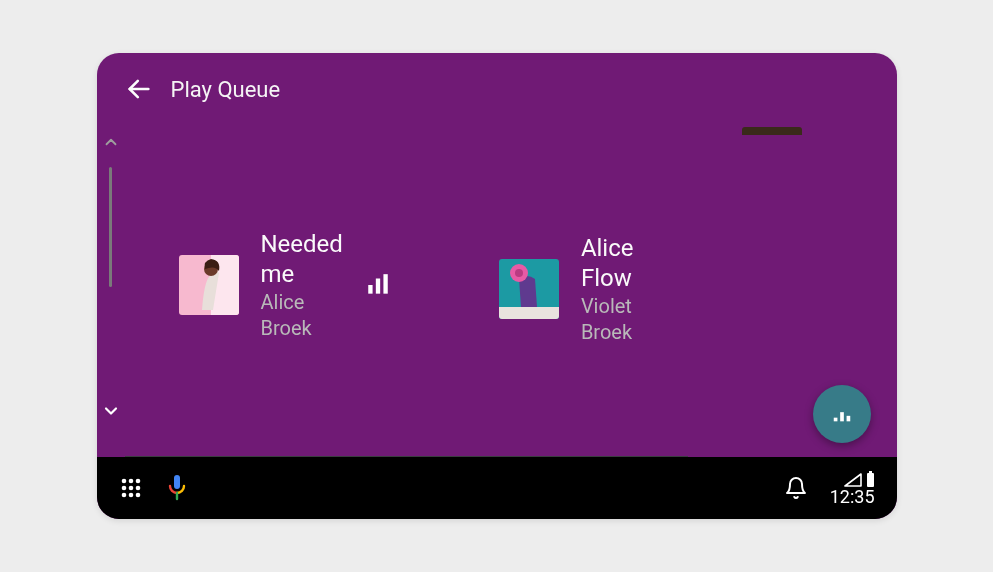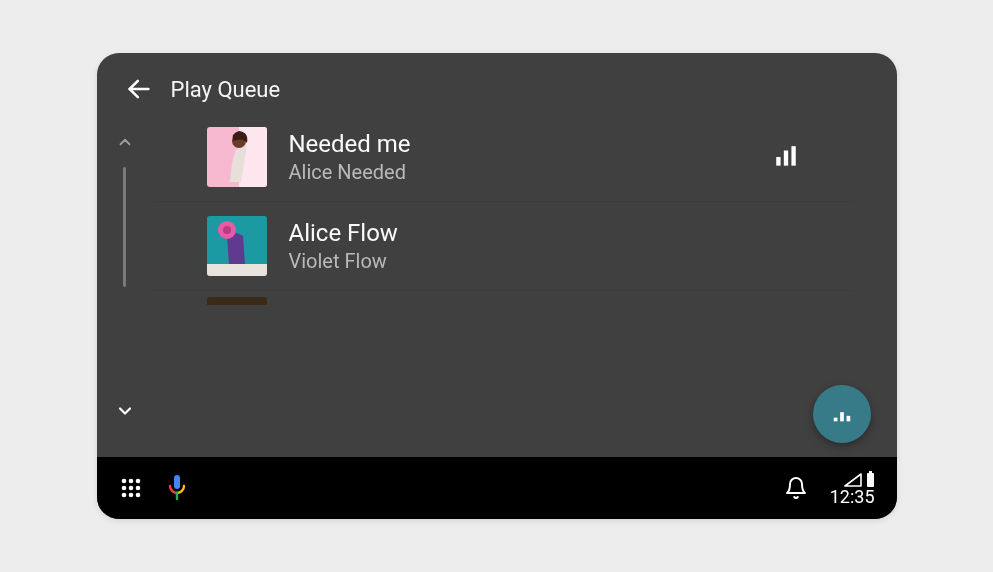--- a/index.html
+++ b/index.html
@@ -9,21 +9,21 @@
     font-family: -apple-system, BlinkMacSystemFont, "Segoe UI", Roboto, Helvetica, Arial, sans-serif;
     display: flex;
     align-items: center;
     justify-content: center;
     width: 993px;
     height: 572px;
   }
   .device {
     width: 800px;
     height: 466px;
-    background: #404040;
+    background: #701a75;
     border-radius: 22px;
     overflow: hidden;
     display: flex;
     flex-direction: column;
     position: relative;
     box-shadow: 0 2px 6px rgba(0,0,0,0.1);
   }
   .header {
     display: flex;
     align-items: center;
@@ -68,21 +68,21 @@
     height: 120px;
     background: #7a7a7a;
     border-radius: 2px;
     margin: 8px 0;
   }
   .scroll-gap { flex: 1; min-height: 12px; }
   .list {
     flex: 1;
     padding-right: 44px;
     display: flex;
-    flex-direction: column;
+    flex-direction: row;
   }
   .row {
     display: flex;
     align-items: center;
     gap: 22px;
     padding: 14px 54px 14px 54px;
     border-bottom: 1px solid #3a3d3f;
     cursor: pointer;
     position: relative;
   }
@@ -205,42 +205,42 @@
           <svg viewBox="0 0 60 60">
             <rect width="60" height="60" fill="#f7b9cf"></rect>
             <rect x="32" y="0" width="28" height="60" fill="#fde6ee"></rect>
             <path d="M23 55 Q25 28 30 22 Q36 14 40 18 Q38 30 34 55 Z" fill="#e8dfda"></path>
             <circle cx="32" cy="14" r="7" fill="#6b3a2a"></circle>
             <path d="M26 14 Q24 6 32 4 Q42 5 40 16 Q36 10 26 14 Z" fill="#3a1e14"></path>
           </svg>
         </div>
         <div class="row-text">
           <div class="row-title">Needed me</div>
-          <div class="row-sub">Alice Needed</div>
+          <div class="row-sub">Alice Broek</div>
         </div>
         <svg class="eq-icon" viewBox="0 0 24 24" fill="currentColor">
           <rect x="3" y="12" width="4" height="8"></rect>
           <rect x="10" y="6" width="4" height="14"></rect>
           <rect x="17" y="2" width="4" height="18"></rect>
         </svg>
       </div>
 
       <div class="row">
         <div class="thumb">
           <svg viewBox="0 0 60 60">
             <rect width="60" height="60" fill="#1c9aa3"></rect>
             <rect x="0" y="48" width="60" height="12" fill="#e9e3de"></rect>
             <path d="M22 48 L20 20 Q28 14 36 20 L38 48 Z" fill="#5f3a8f"></path>
             <circle cx="20" cy="14" r="9" fill="#e85aa5"></circle>
             <circle cx="20" cy="14" r="4" fill="#ba3b82"></circle>
           </svg>
         </div>
         <div class="row-text">
           <div class="row-title">Alice Flow</div>
-          <div class="row-sub">Violet Flow</div>
+          <div class="row-sub">Violet Broek</div>
         </div>
       </div>
 
 
       <div class="row" style="padding-top:10px; padding-bottom:0; border-bottom:none; height:8px;">
         <div class="thumb" style="height:8px; width:60px; background:#3a2a1a; border-radius:3px 3px 0 0;"></div>
       </div>
 
     </div>
   </div>

